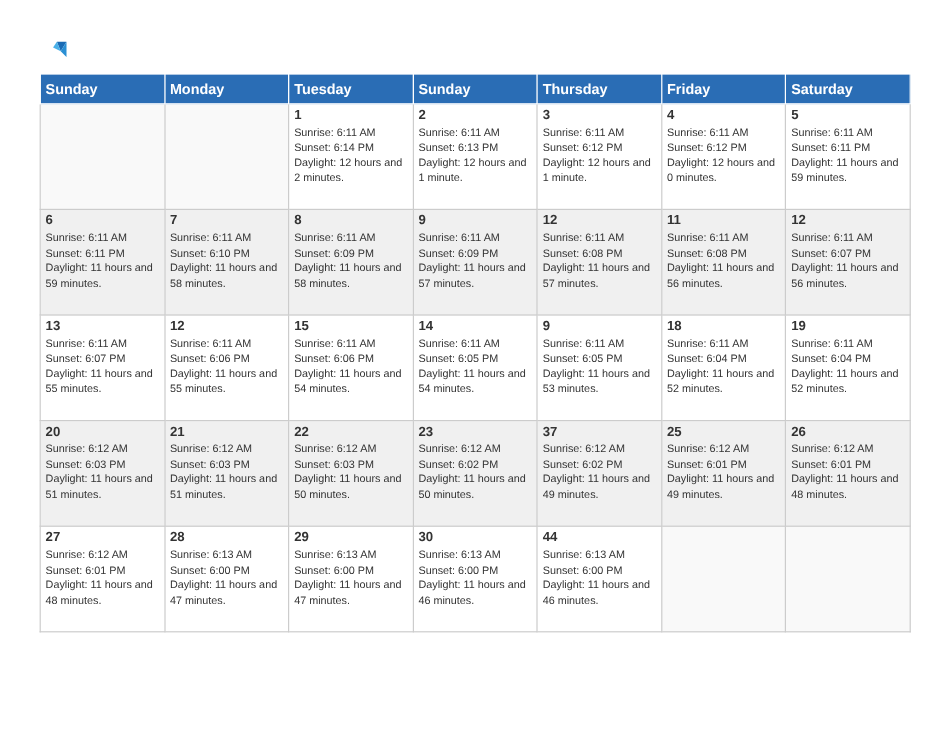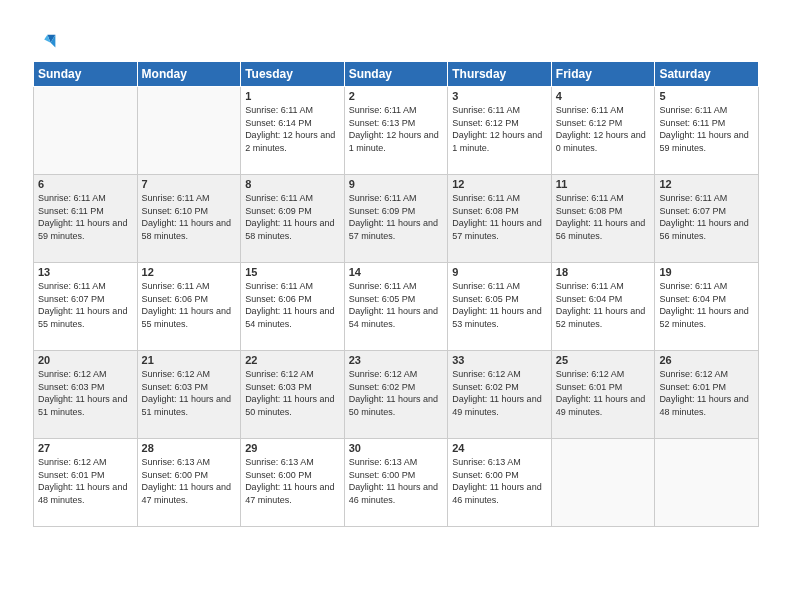--- a/index.html
+++ b/index.html
@@ -225,21 +225,21 @@
           </td>
           <td>
             <span class="day-num">22</span>
             <div class="day-detail">Sunrise: 6:12 AM<br>Sunset: 6:03 PM<br>Daylight: 11 hours and 50 minutes.</div>
           </td>
           <td>
             <span class="day-num">23</span>
             <div class="day-detail">Sunrise: 6:12 AM<br>Sunset: 6:02 PM<br>Daylight: 11 hours and 50 minutes.</div>
           </td>
           <td>
-            <span class="day-num">33</span>
+            <span class="day-num">37</span>
             <div class="day-detail">Sunrise: 6:12 AM<br>Sunset: 6:02 PM<br>Daylight: 11 hours and 49 minutes.</div>
           </td>
           <td>
             <span class="day-num">25</span>
             <div class="day-detail">Sunrise: 6:12 AM<br>Sunset: 6:01 PM<br>Daylight: 11 hours and 49 minutes.</div>
           </td>
           <td>
             <span class="day-num">26</span>
             <div class="day-detail">Sunrise: 6:12 AM<br>Sunset: 6:01 PM<br>Daylight: 11 hours and 48 minutes.</div>
           </td>
@@ -255,21 +255,21 @@
           </td>
           <td>
             <span class="day-num">29</span>
             <div class="day-detail">Sunrise: 6:13 AM<br>Sunset: 6:00 PM<br>Daylight: 11 hours and 47 minutes.</div>
           </td>
           <td>
             <span class="day-num">30</span>
             <div class="day-detail">Sunrise: 6:13 AM<br>Sunset: 6:00 PM<br>Daylight: 11 hours and 46 minutes.</div>
           </td>
           <td>
-            <span class="day-num">24</span>
+            <span class="day-num">44</span>
             <div class="day-detail">Sunrise: 6:13 AM<br>Sunset: 6:00 PM<br>Daylight: 11 hours and 46 minutes.</div>
           </td>
           <td class="empty"></td>
           <td class="empty"></td>
         </tr>
       </tbody>
   </table>
 </div>
 
 </body></html>

